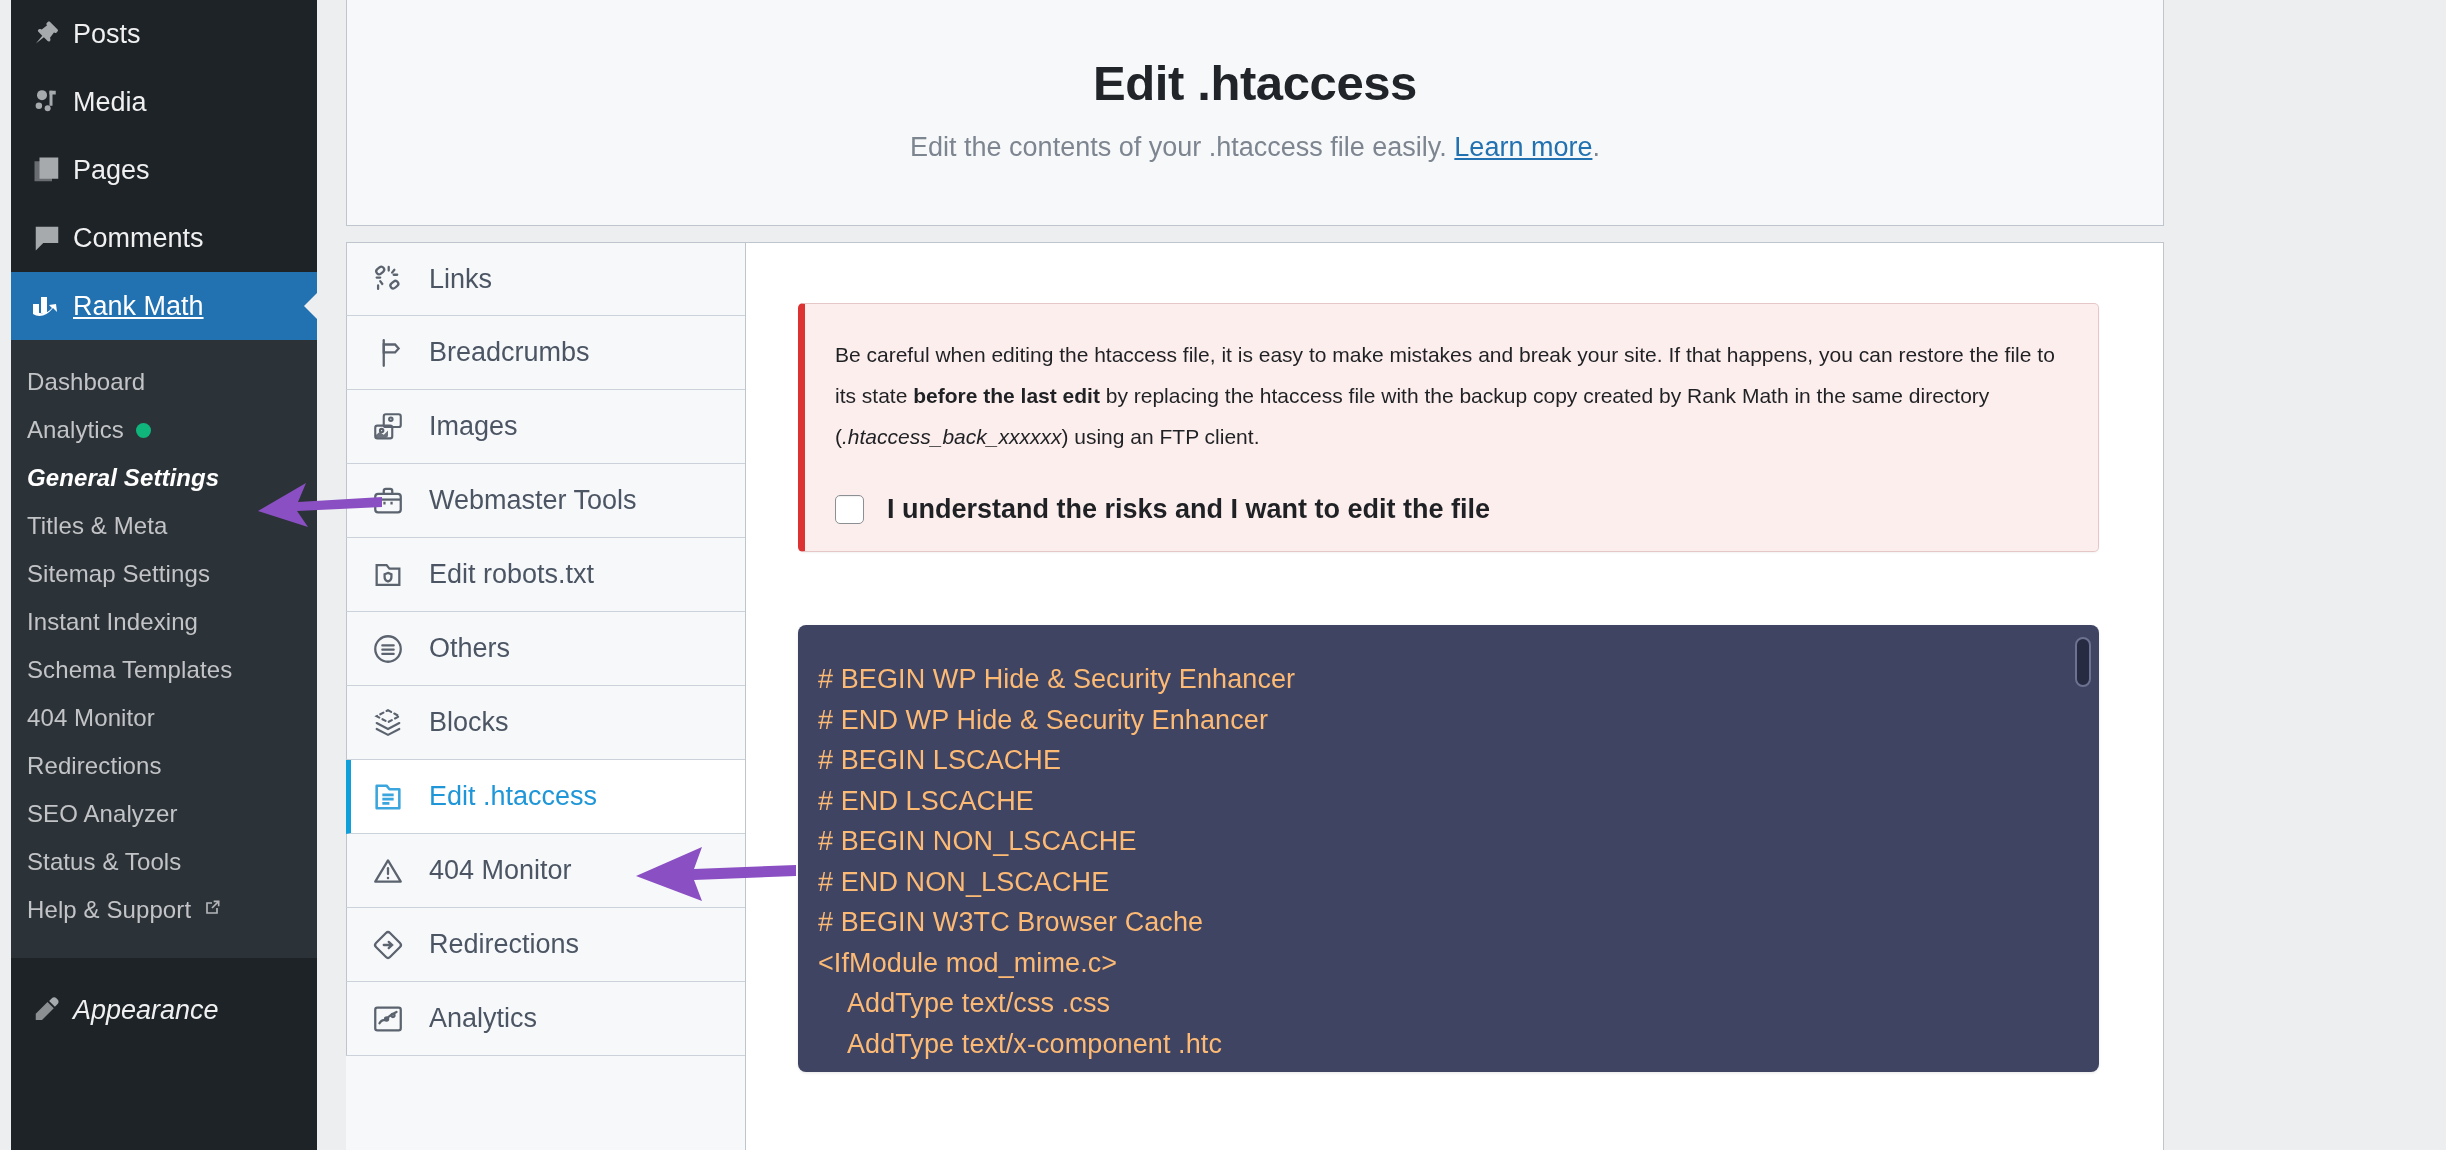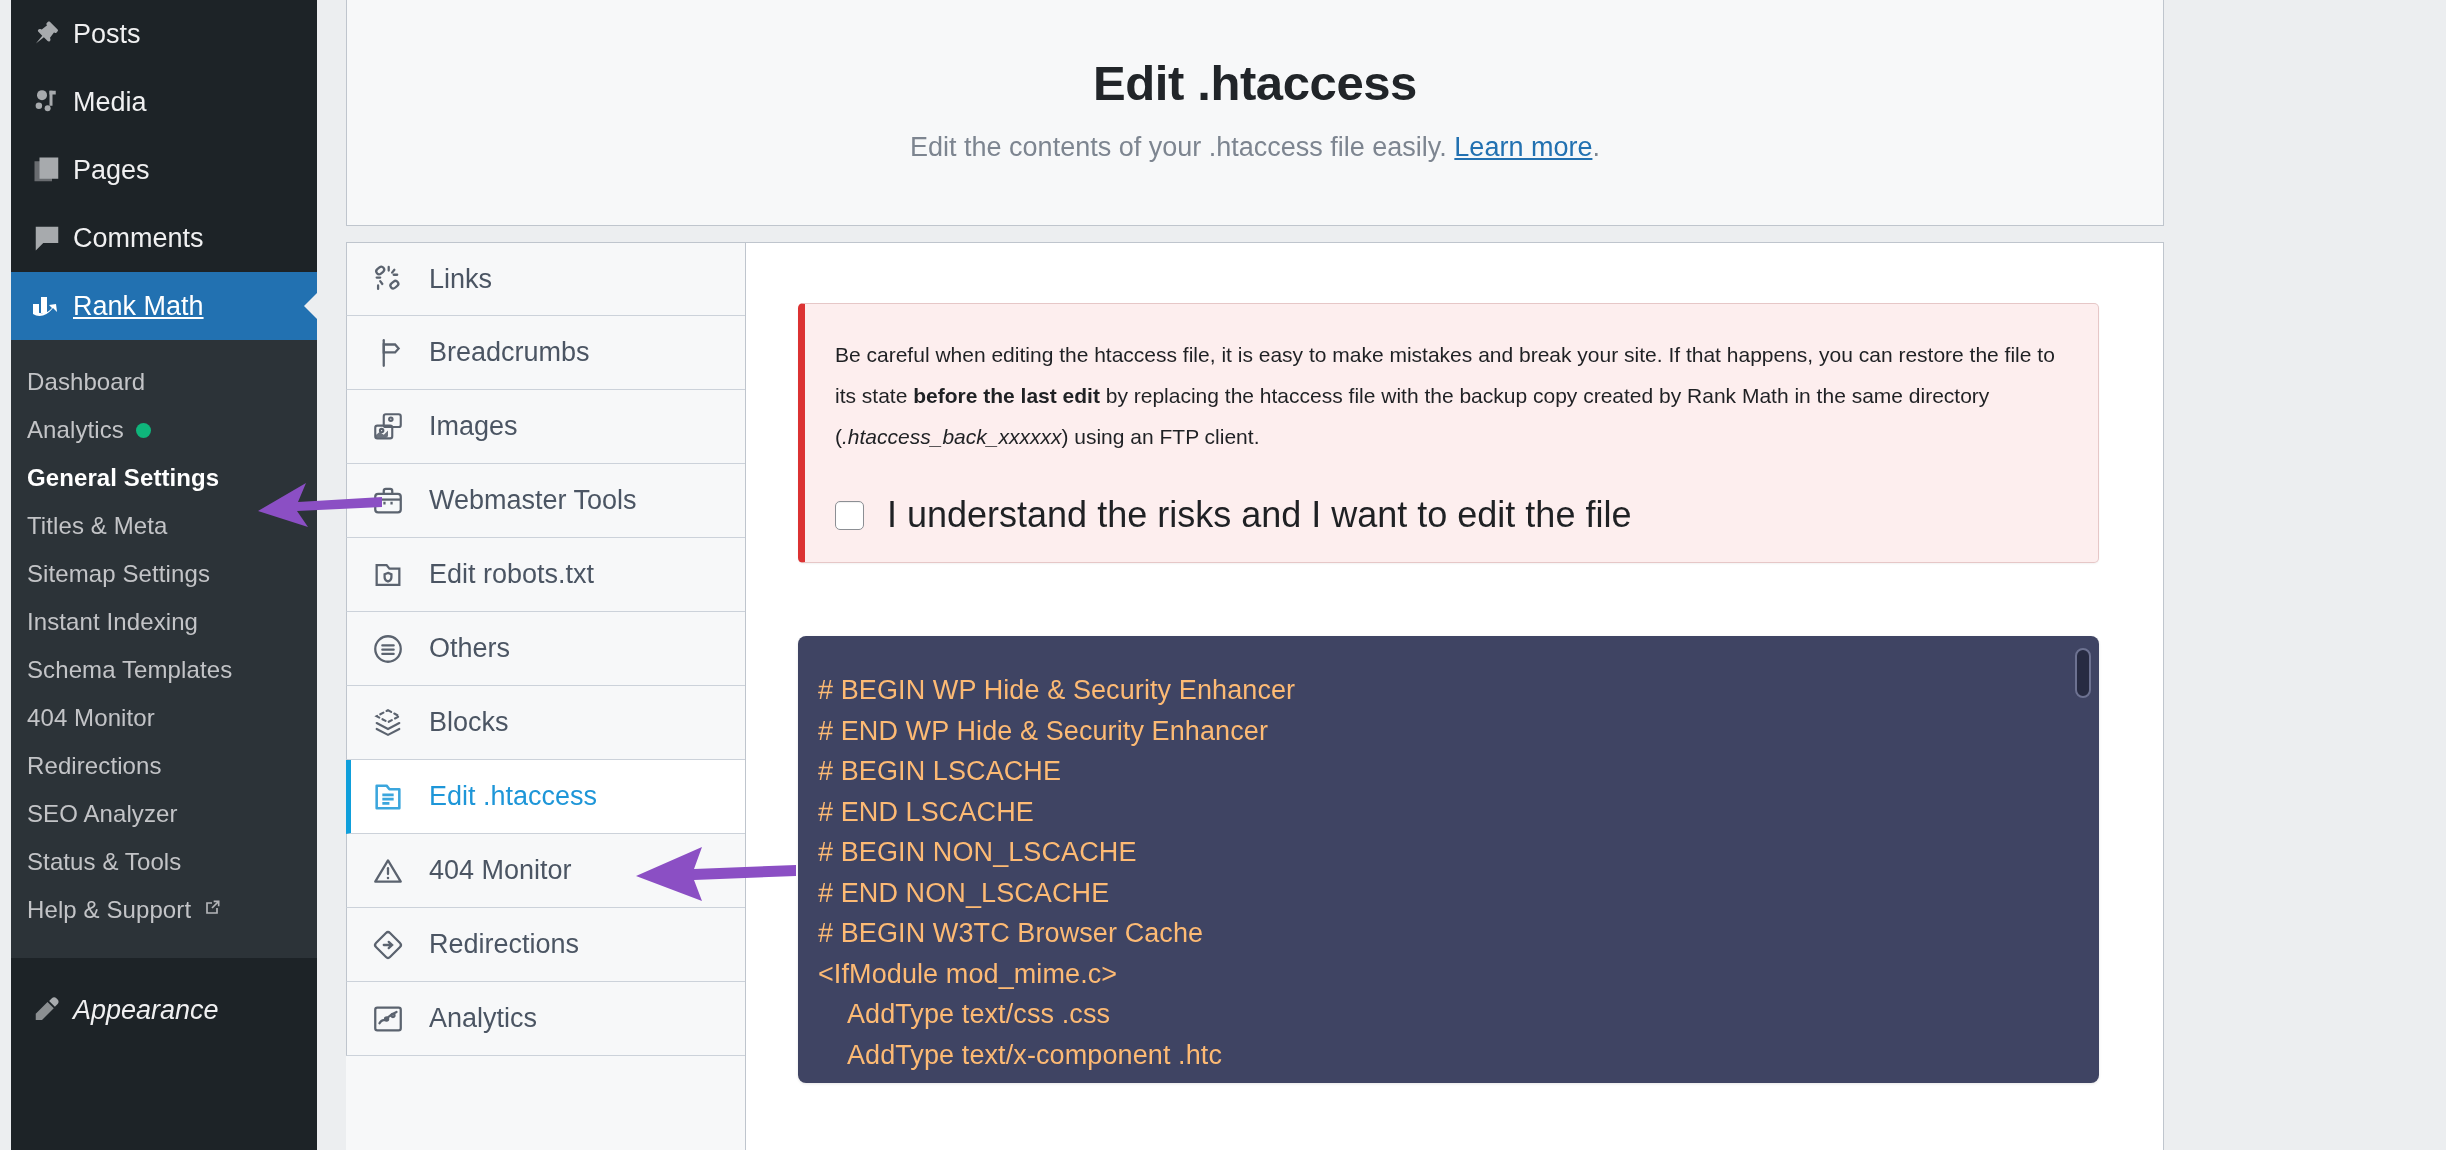--- a/index.html
+++ b/index.html
@@ -56,20 +56,21 @@
     display: flex; align-items: center;
     height: 48px;
     padding-left: 16px;
     font-size: 24px;
     color: #c3c4c7;
     letter-spacing: 0.1px;
   }
   .wp-sub-item.current-sub {
     color: #fff;
     font-weight: bold;
+    font-style: italic;
   }
   .green-dot {
     display: inline-block;
     width: 15px; height: 15px;
     border-radius: 50%;
     background: #0fb57b;
     margin-left: 12px;
   }
   .ext-ico {
     display: inline-block;
@@ -185,22 +186,22 @@
   .risk-check {
     width: 29px; height: 29px;
     border: 1px solid #8c8f94;
     border-radius: 5px;
     background: #fff;
     box-shadow: inset 0 1px 1px rgba(0,0,0,0.06);
     flex: 0 0 29px;
   }
   .risk-label {
     margin-left: 23px;
-    font-size: 36px;
-    font-weight: normal;
+    font-size: 27px;
+    font-weight: bold;
     color: #1f2124;
   }
 
   .editor-wrap {
     margin-top: 73px;
     position: relative;
     background: #3f4463;
     border-radius: 8px;
     height: 447px;
     overflow: hidden;

